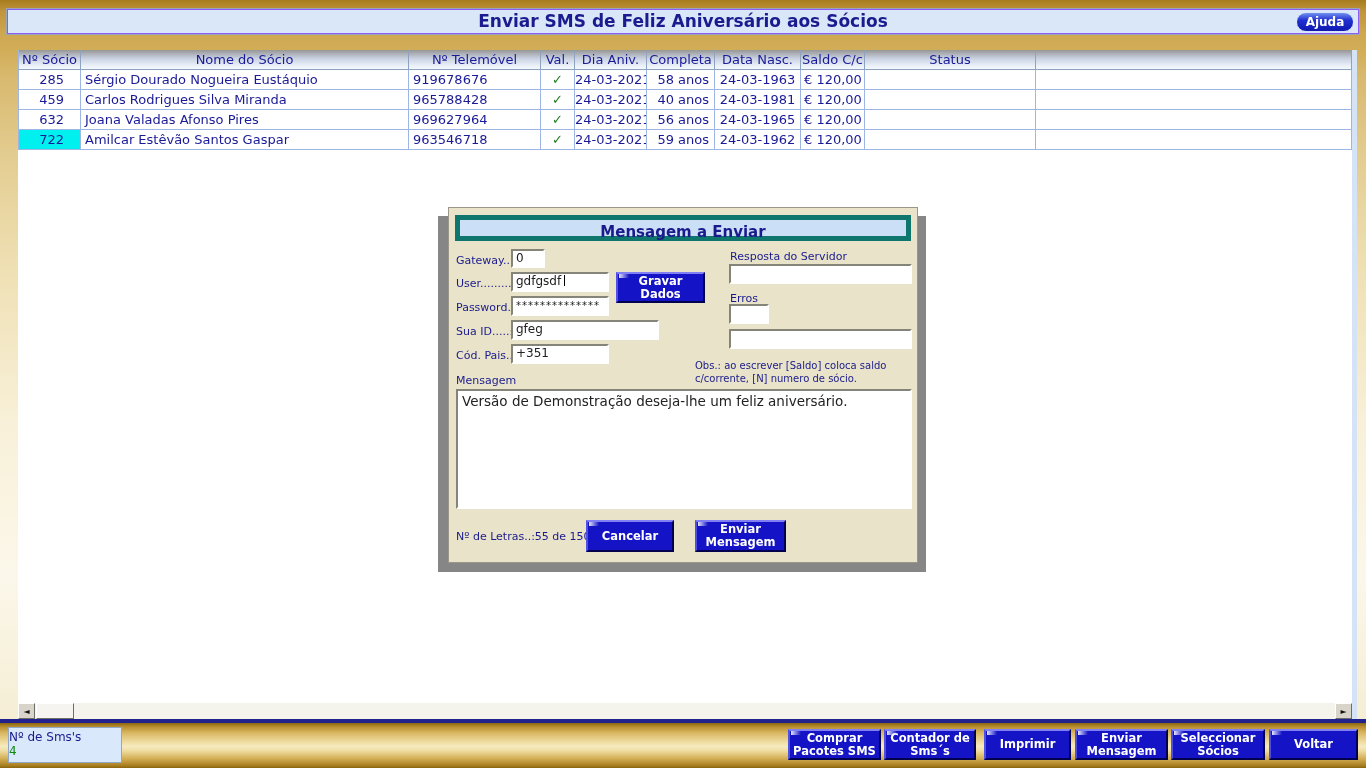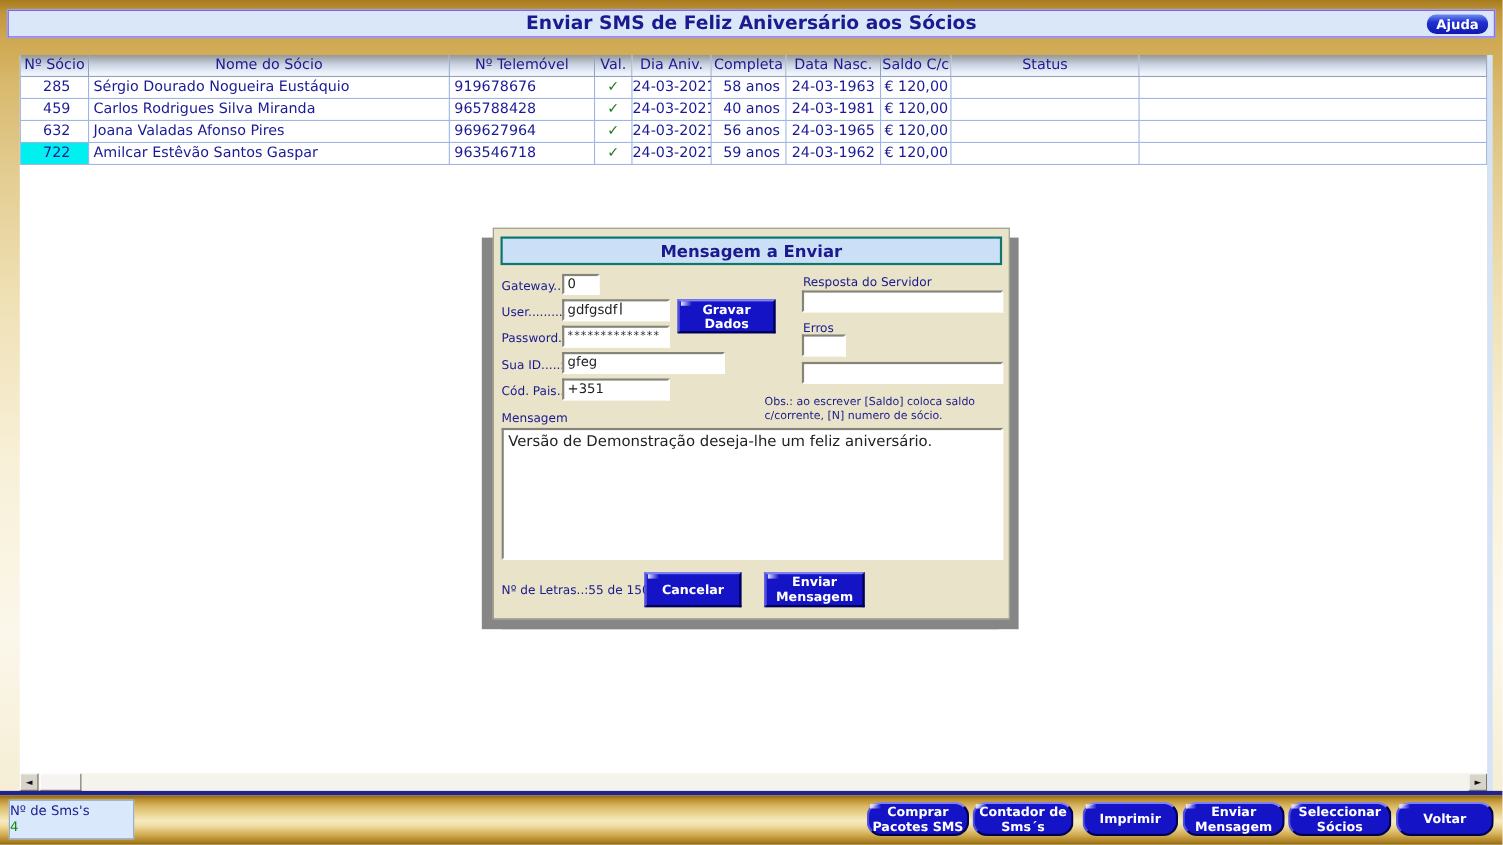--- a/index.html
+++ b/index.html
@@ -62,31 +62,31 @@
   .smsbox .lbl { color:#1A1A8C; }
   .smsbox .val { color:#0E8A0E; }
 
   
   .btn3d { position:absolute; background:#1414C6; color:#fff; font-weight:bold;
     font-size:11.5px; line-height:13px; text-align:center; white-space:pre-line;
     display:flex; align-items:center; justify-content:center;
     border:2px solid; border-color:#8080F4 #00004E #00004E #5050E0; cursor:pointer; }
   .btn3d::before { content:''; position:absolute; top:0; left:1px; width:10px; height:4px;
     background:linear-gradient(90deg,#E6E6FF,rgba(230,230,255,0)); }
-  .fbtn { top:6px; height:31px;border-radius:13px; }
+  .fbtn { top:6px; height:31px; }
   .fb0 { left:788px;  width:93px; } .fb1 { left:884px;  width:92px; }
   .fb2 { left:984px;  width:87px; } .fb3 { left:1075px; width:93px; }
   .fb4 { left:1171px; width:94px; } .fb5 { left:1269px; width:89px; }
 
   
   .dialog { position:absolute; left:448px; top:207px; width:470px; height:356px;
     background:#E9E4C9; border:1px solid #9A978A;
     box-shadow:-10px 9px 0 #868686, 8px 9px 0 #868686; }
   .dlg-title { position:absolute; left:6px; top:7px; width:456px; height:26px;
-    background:#CBE0F6; border:2px solid #0f766e; text-align:center; line-height:24px;
+    background:#CBE0F6; border:5px solid #0f766e; text-align:center; line-height:24px;
     font-size:15px; font-weight:bold; color:#1A1A8C; }
   .dlbl { position:absolute; font-size:11px; color:#1A1A8C; white-space:nowrap; }
   .dinput { position:absolute; background:#fff; border:2px solid;
     border-color:#848478 #FFFFFF #FFFFFF #848478; font-size:12px; color:#202020;
     padding:0 3px; line-height:15px; overflow:hidden; white-space:nowrap; }
   .caret::after { content:''; display:inline-block; width:1px; height:11px;
     background:#000; margin-left:3px; vertical-align:-1px; }
   .pw { font-size:10px; letter-spacing:1px; line-height:16px; }
   .obs { position:absolute; left:246px; top:151px; width:220px; font-size:10px; color:#1A1A8C; line-height:13px; }
   .msgarea { position:absolute; left:7px; top:181px; width:456px; height:120px;

